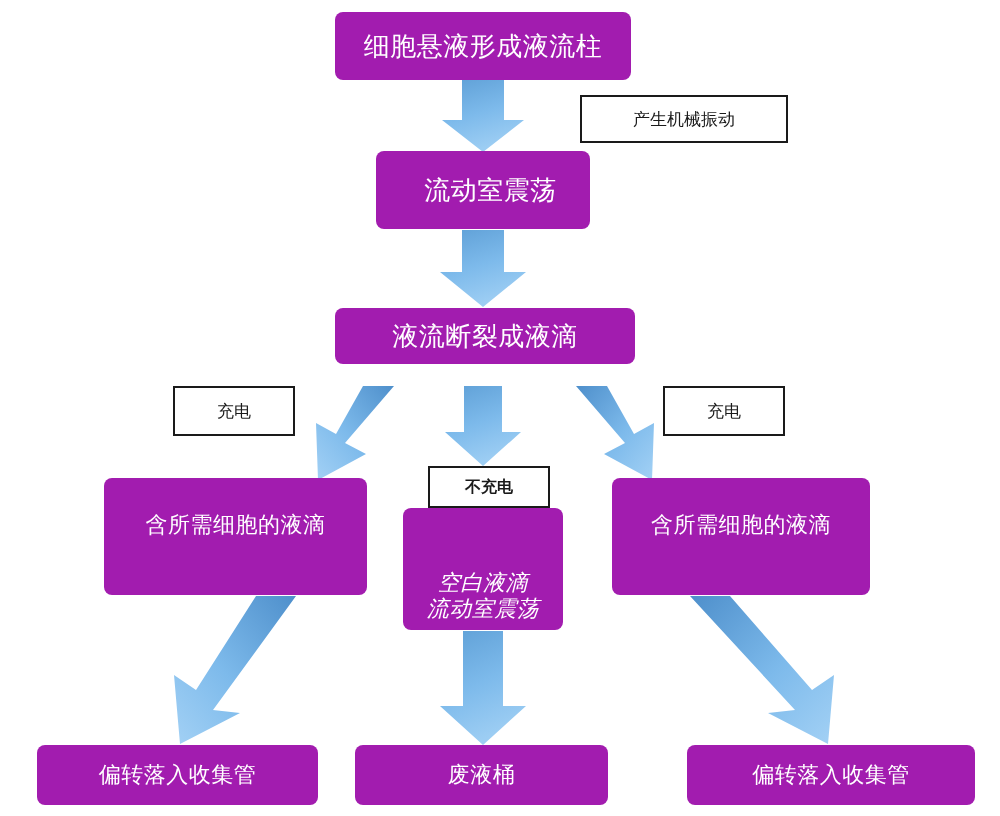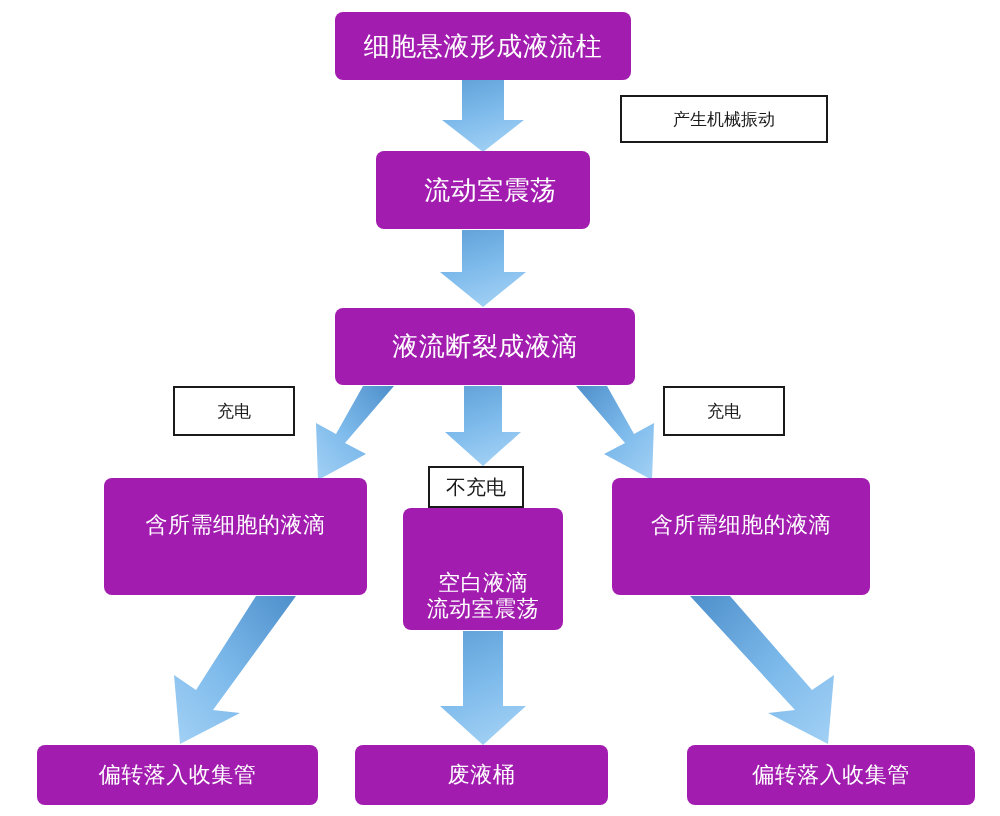--- a/index.html
+++ b/index.html
@@ -41,20 +41,21 @@
   }
 
   
   .pbox.anchor-low {
     align-items: center;
     padding-bottom: 23px;
   }
   .pbox.anchor-mid-low {
     align-items: flex-end;
     padding-bottom: 8px;
+    font-style: italic;
   }
 
   
   .abox {
     position: absolute;
     background: #ffffff;
     border: 2px solid #1a1a1a;
     color: #1a1a1a;
     display: flex;
     align-items: center;
@@ -132,21 +133,21 @@
   </svg>
 
   <div class="pbox" style="left:335px; top:12px; width:296px; height:68px; font-size:26px;">
     <span>细胞悬液形成液流柱</span>
   </div>
 
   <div class="pbox" style="left:376px; top:151px; width:214px; height:78px; font-size:26px;padding-left:15px;">
     <span>流动室震荡</span>
   </div>
 
-  <div class="pbox" style="left:335px; top:308px; width:300px; height:77px; font-size:26px;">
+  <div class="pbox" style="left:335px; top:308px; width:300px; height:56px; font-size:26px;">
     <span>液流断裂成液滴</span>
   </div>
 
   <div class="pbox anchor-low" style="left:104px; top:478px; width:263px; height:117px; font-size:22px;">
     <span>含所需细胞的液滴</span>
   </div>
 
   <div class="pbox anchor-mid-low" style="left:403px; top:508px; width:160px; height:122px; font-size:22px;">
     <span>
       <span style="display:block;">空白液滴</span>
@@ -163,29 +164,29 @@
   </div>
 
   <div class="pbox" style="left:355px; top:745px; width:253px; height:60px; font-size:22px;border-radius:8px;">
     <span>废液桶</span>
   </div>
 
   <div class="pbox" style="left:687px; top:745px; width:288px; height:60px; font-size:22px;">
     <span>偏转落入收集管</span>
   </div>
 
-  <div class="abox" style="left:580px; top:95px; width:208px; height:48px; font-size:17px;margin-left:40px;">
+  <div class="abox" style="left:580px; top:95px; width:208px; height:48px; font-size:17px;">
     <span>产生机械振动</span>
   </div>
 
   <div class="abox" style="left:173px; top:386px; width:122px; height:50px; font-size:17px;">
     <span>充电</span>
   </div>
 
   <div class="abox" style="left:663px; top:386px; width:122px; height:50px; font-size:17px;">
     <span>充电</span>
   </div>
 
-  <div class="abox" style="left:428px; top:466px; width:96px; height:42px; font-size:20px;">
+  <div class="abox" style="left:428px; top:466px; width:122px; height:42px; font-size:16px;font-weight:bold;">
     <span>不充电</span>
   </div>
 
 </div>
 
 </body></html>

